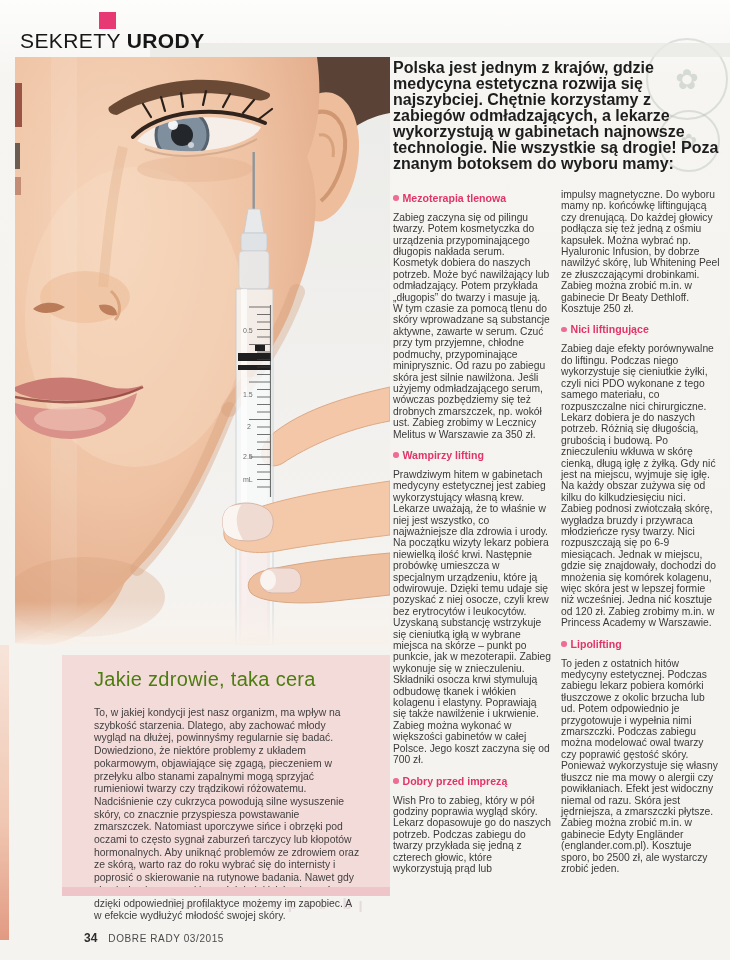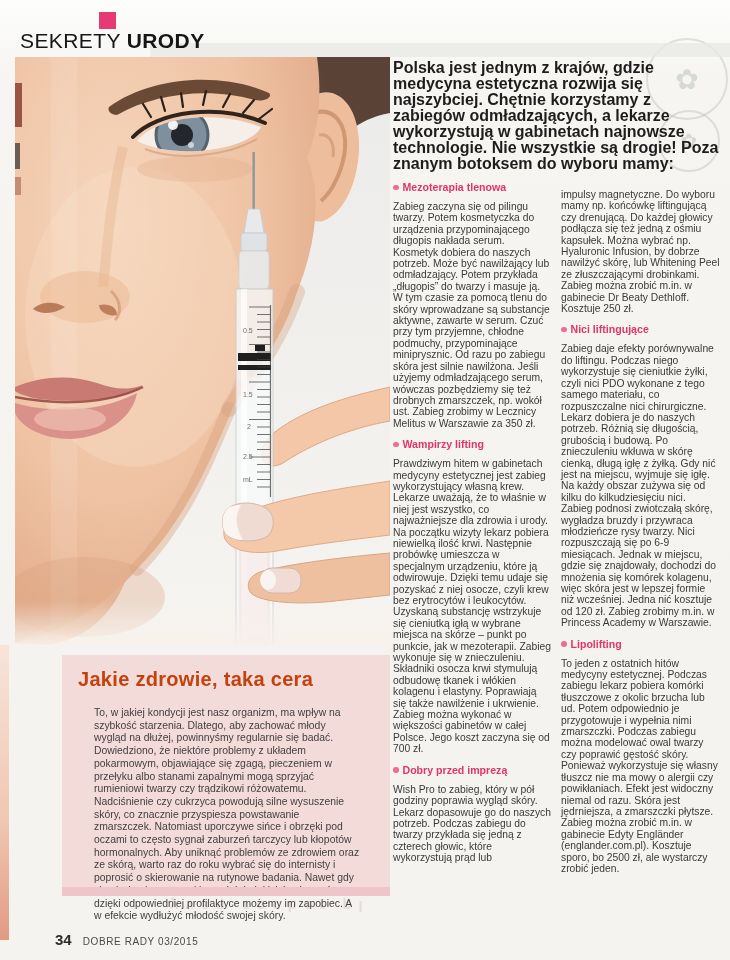--- a/index.html
+++ b/index.html
@@ -22,41 +22,41 @@
   .wm-c1{left:646px;top:38px;width:78px;height:78px;}
   .wm-c2{left:658px;top:110px;width:58px;height:58px;}
   .wm-circle span{color:rgba(168,178,168,.4);font-size:28px;}
   .wm-c2 span{font-size:20px;}
   
   .article{position:absolute;left:393px;top:60px;width:327px;z-index:2;}
   .a-title{margin:0 0 7px 0;font-size:25px;line-height:26px;}
   .a-title .t1{color:#e0306a;font-weight:700;}
   .a-title .t2{color:#ef7fa3;font-weight:500;}
   .a-intro{margin:0 0 9px 0;font-size:16px;line-height:16px;font-weight:700;color:#1d1d1d;}
-  .cols{display:flex;gap:9px;}
+  .cols{display:flex;gap:9px;align-items:flex-end;}
   .col{width:159px;}
   .sec-h{margin:9px 0 3px 0;font-size:10.6px;line-height:12px;font-weight:700;color:#e23567;}
   .sec-h:first-child{margin-top:0;}
   .sec-h .dot{display:inline-block;width:5.5px;height:5.5px;border-radius:50%;background:#ef6d94;
               margin-right:4px;vertical-align:1px;}
   .sec-p{margin:8px 0 7px 0;font-size:10.3px;line-height:11.4px;color:#3a3a3a;}
   
   .pinkbox{position:absolute;left:62px;top:655px;width:328px;height:241px;background:#f3dbda;
            box-sizing:border-box;padding:13px 14px 0 16px;z-index:2;}
   .pinkbox .strip{position:absolute;left:0;right:0;bottom:0;height:9px;background:#eec5c8;}
-  .pb-title{margin:0 0 7px 0;font-size:20px;font-weight:700;color:#c2410c;letter-spacing:.3px;}
+  .pb-title{margin:0 0 7px 16px;font-size:20px;font-weight:400;color:#4d7c0f;letter-spacing:.3px;}
   .pb-text{margin:16px;font-size:10.4px;line-height:12.7px;color:#413f3f;}
   
   .left-strip{position:absolute;left:0;top:645px;width:9px;height:295px;
               background:linear-gradient(180deg,#f7e4d9 0%,#f0c7b2 60%,#e29a82 100%);}
   .ghost{position:absolute;left:170px;top:898px;transform:scaleY(-1);font-size:15px;font-weight:700;
          letter-spacing:7px;color:#c9aab4;opacity:.32;z-index:1;}
   
   .footer{position:absolute;left:55px;top:931px;display:flex;align-items:baseline;gap:11px;z-index:3;}
-  .f-num{font-size:15px;font-weight:700;color:#2c2c2c;}
+  .f-num{font-size:12px;font-weight:700;color:#2c2c2c;margin-left:29px;}
   .f-mag{font-size:10px;color:#4a4a4a;letter-spacing:.6px;}
   
   #ticks line{stroke:#3f3f3f;stroke-width:1;opacity:.72;}
   .syr-label{font-size:7px;fill:#4a4a4a;opacity:.8;font-family:"Liberation Sans",sans-serif;}
 </style>
 </head>
 <body>
 
 <div class="page">
 

